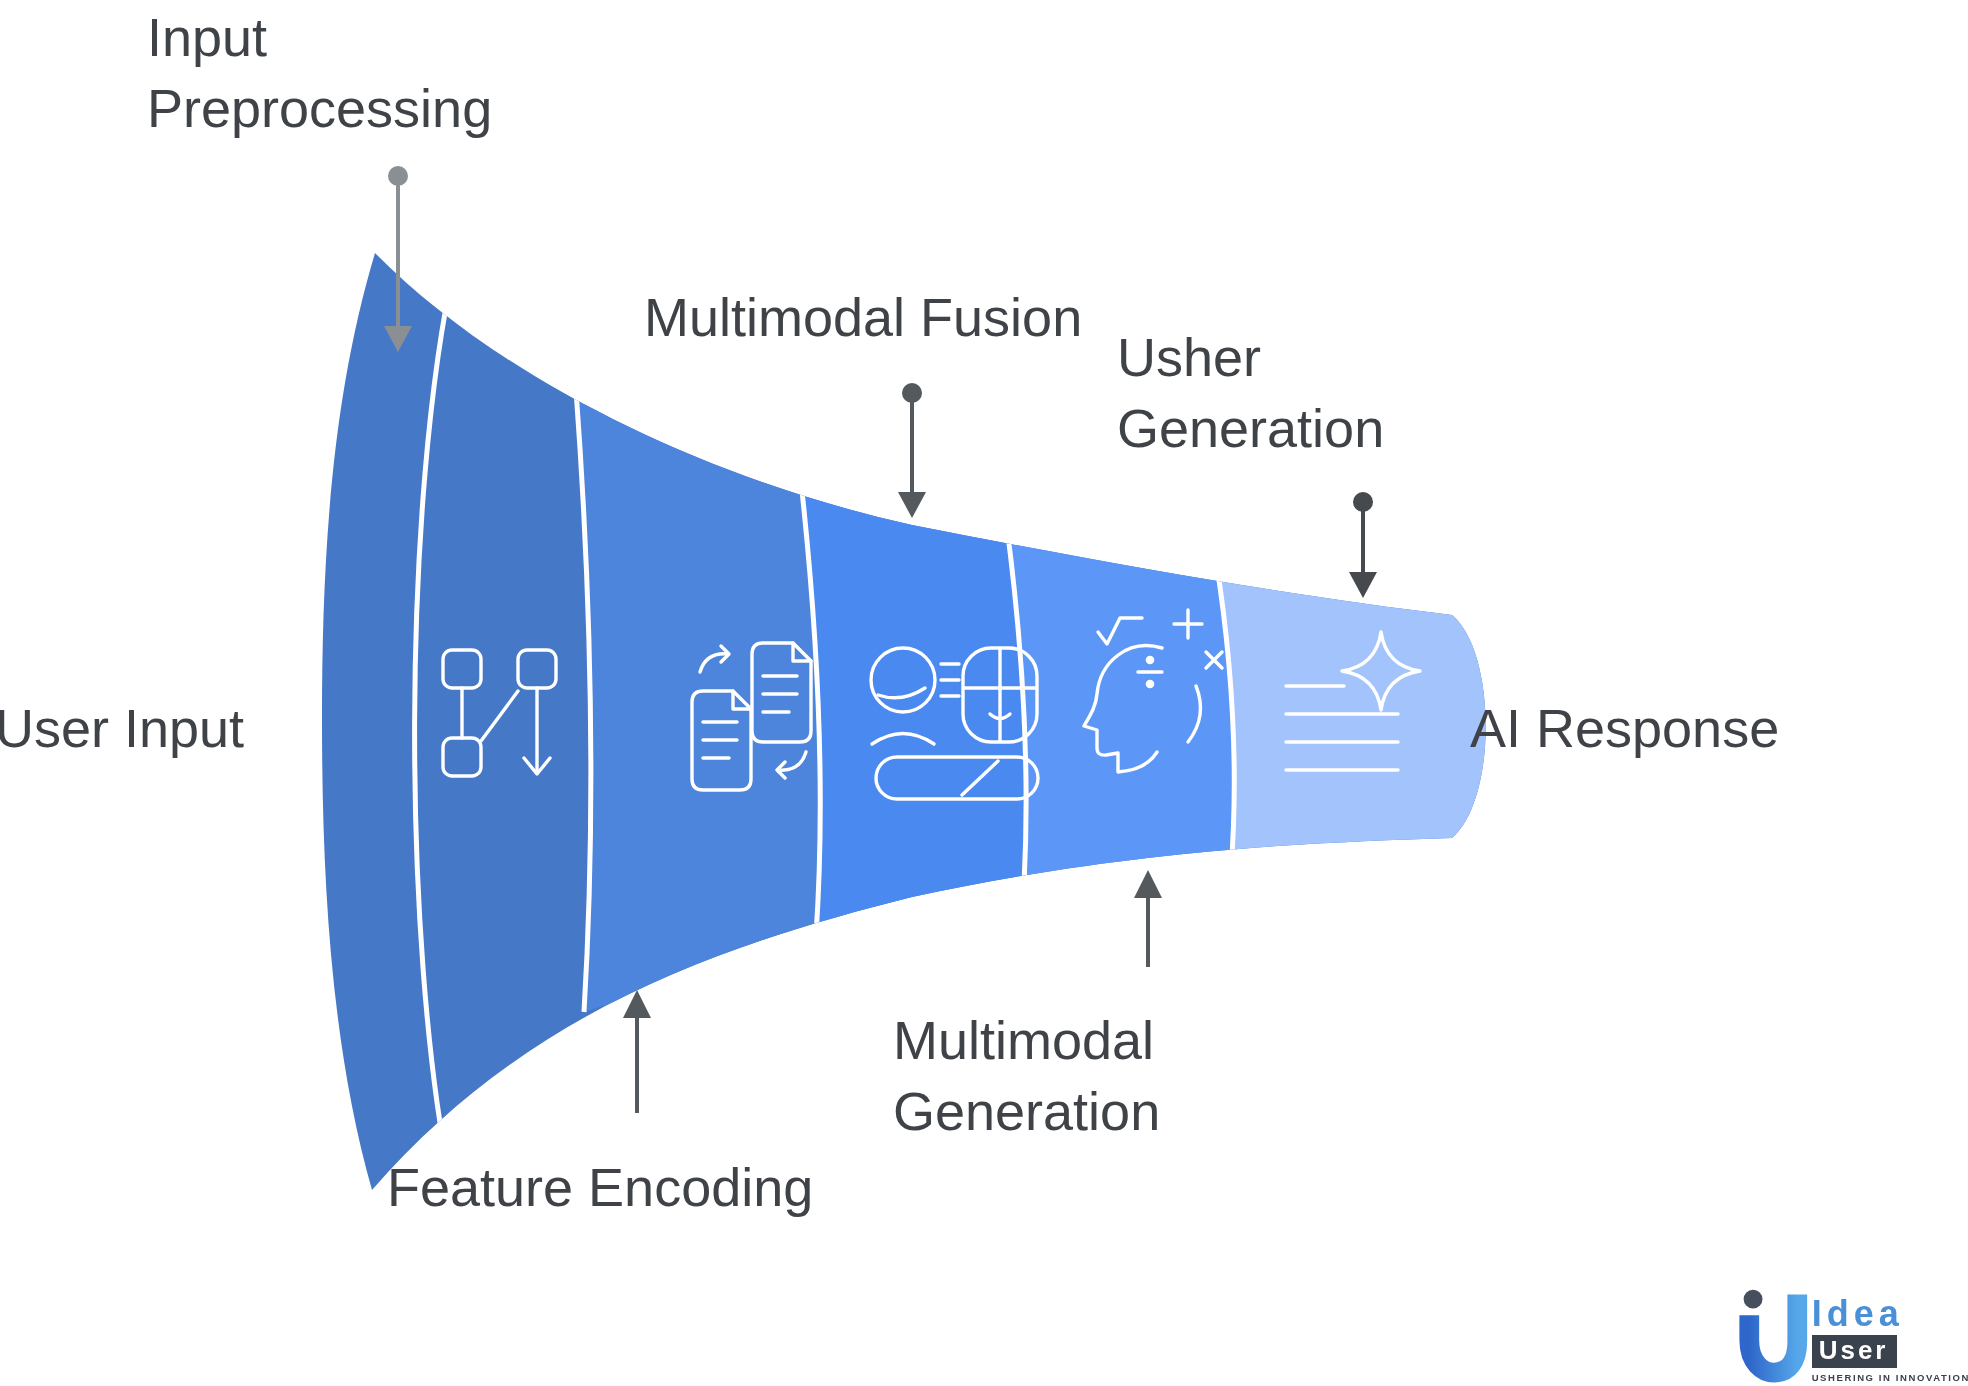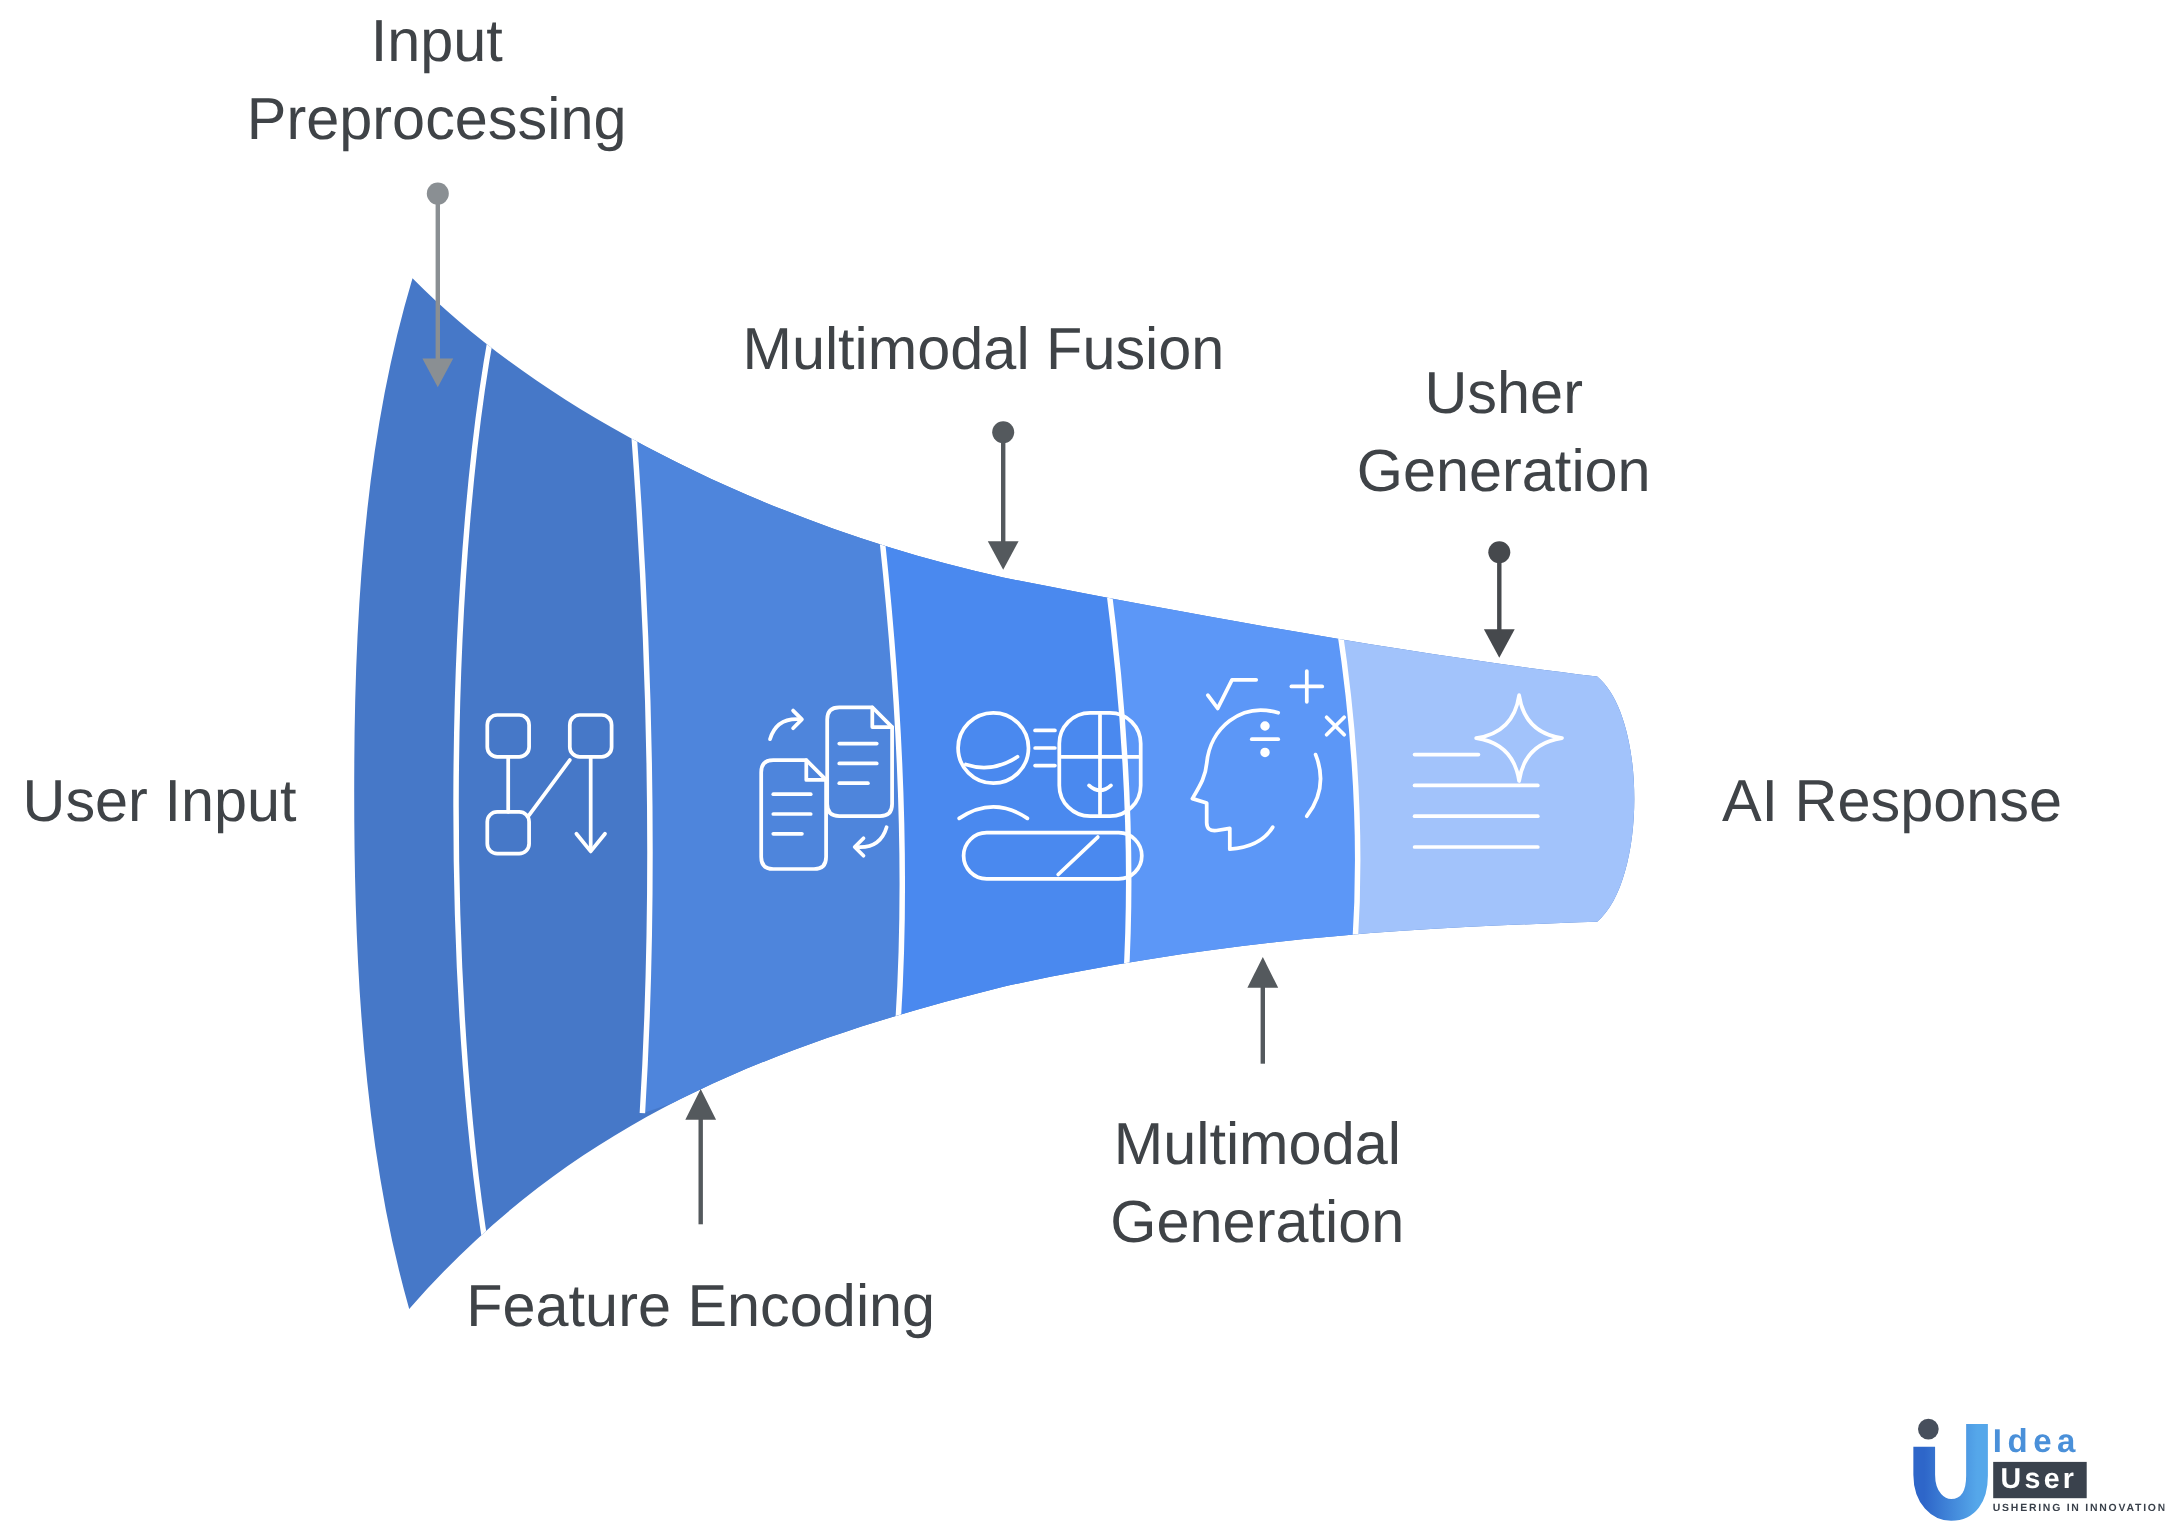--- a/index.html
+++ b/index.html
@@ -1,25 +1,25 @@
 <!DOCTYPE html>
 <html><head>
 <meta charset="utf-8">
 <style>
   html,body{margin:0;padding:0;background:#ffffff;}
   #stage{position:relative;width:1968px;height:1386px;background:#ffffff;overflow:hidden;
          font-family:"Liberation Sans", sans-serif;}
   #funnel-svg{position:absolute;left:0;top:0;}
-  .lbl{position:absolute;text-align:center;color:#3f4347;font-size:54px;line-height:1.32;
+  .lbl{position:absolute;color:#3f4347;font-size:54px;line-height:1.32;
        font-weight:400;letter-spacing:0px;}
   .lbl span{display:block;}
   
   #logo{position:absolute;left:1738px;top:1284px;width:232px;height:102px;display:flex;align-items:flex-start;}
   #logo-text{margin-left:4px;display:flex;flex-direction:column;align-items:flex-start;}
-  #logo-idea{color:#4a90d9;font-size:30px;font-weight:700;letter-spacing:5px;line-height:1;margin-top:12px;}
+  #logo-idea{color:#4a90d9;font-size:36px;font-weight:700;letter-spacing:5px;line-height:1;margin-top:12px;}
   #logo-usher{margin-top:3px;background:#3a424d;color:#ffffff;font-size:26px;font-weight:700;
               letter-spacing:3px;line-height:1.1;padding:1px 9px 3px 7px;}
   #logo-tagline{margin-top:4px;color:#39404a;font-size:9.5px;font-weight:700;letter-spacing:1.6px;white-space:nowrap;}
 </style>
 </head>
 <body>
 
 <div id="stage">
 
   <svg id="funnel-svg" width="1968" height="1386" viewBox="0 0 1968 1386">

